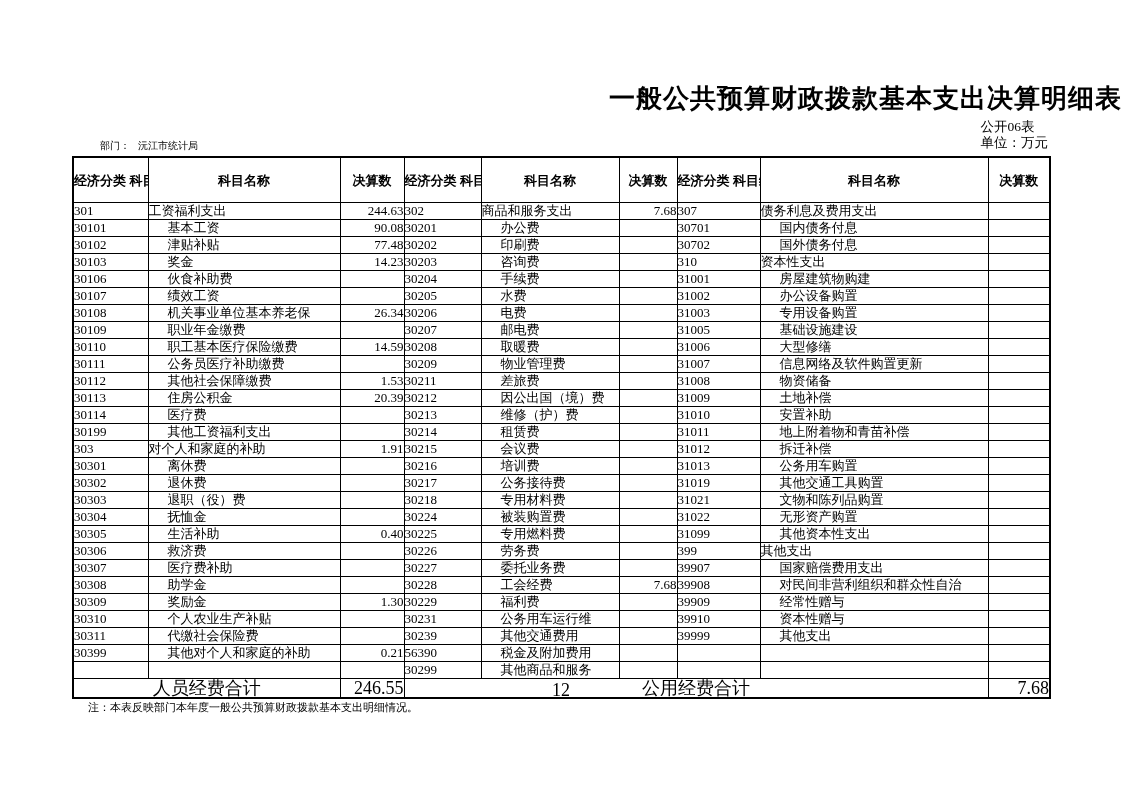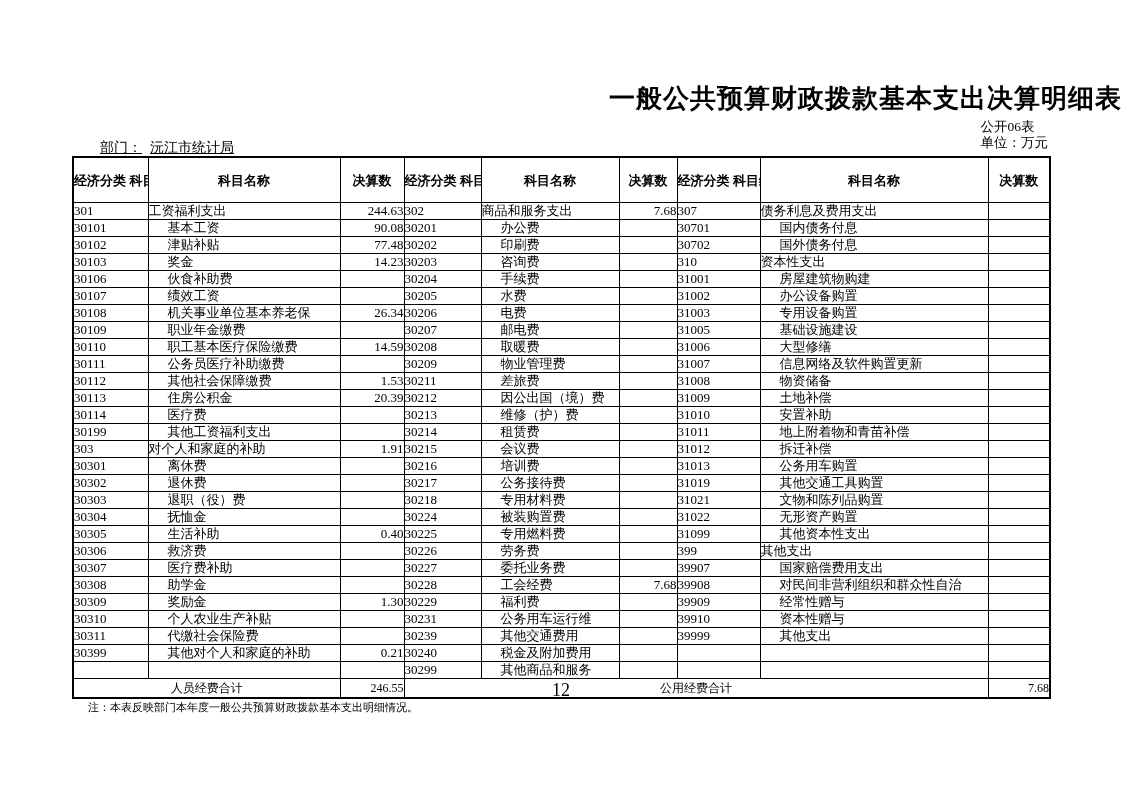--- a/index.html
+++ b/index.html
@@ -11,21 +11,21 @@
   .title{
     position:absolute;top:81px;left:0;width:100%;text-align:right;
     font-family:"Liberation Sans","DejaVu Sans",sans-serif;
     font-weight:bold;font-size:26px;letter-spacing:1px;
   }
   .meta-right{
     position:absolute;top:119px;right:74px;text-align:left;
     font-size:13.5px;line-height:16px;
   }
   .dept-line{
-    position:absolute;top:139px;left:100px;font-size:14px;text-decoration:underline;
+    position:absolute;top:139px;left:100px;font-size:10px;
   }
   .dept-line .dept-name{margin-left:8px;}
   table.budget{
     position:absolute;top:156px;left:72px;width:977px;
     border-collapse:collapse;table-layout:fixed;
     border:2px solid #000;
   }
   table.budget th, table.budget td{
     border:1px solid #000;overflow:hidden;white-space:nowrap;
     padding:0;vertical-align:middle;
@@ -33,21 +33,21 @@
   thead th{
     height:44px;
     font-family:"Liberation Sans","DejaVu Sans",sans-serif;
     font-weight:bold;font-size:13px;line-height:17px;
     text-align:center;white-space:pre-line;
   }
   tbody td{
     height:16px;font-size:13px;line-height:16px;
   }
   tfoot td{
-    height:18px;font-size:12px;line-height:18px;text-align:center;
+    height:18px;font-size:18px;line-height:18px;text-align:center;
     border-top:2px solid #000;
     margin-top:32px;
   }
   td.code{text-align:left;padding-left:6px;}
   td.name{text-align:left;padding-left:5px;}
   td.name.child{padding-left:19px;}
   td.amt{text-align:right;padding-right:4px;}
   .note{
     position:absolute;top:700px;left:88px;font-size:11px;
   }
@@ -381,21 +381,21 @@
         <td class="name child">其他交通费用</td>
         <td class="amt"></td>
         <td class="code">39999</td>
         <td class="name child">其他支出</td>
         <td class="amt"></td>
       </tr>
       <tr>
         <td class="code">30399</td>
         <td class="name child">其他对个人和家庭的补助</td>
         <td class="amt">0.21</td>
-        <td class="code">30240</td>
+        <td class="code">56390</td>
         <td class="name child">税金及附加费用</td>
         <td class="amt"></td>
         <td class="code"></td>
         <td class="name child"></td>
         <td class="amt"></td>
       </tr>
       <tr>
         <td class="code"></td>
         <td class="name child"></td>
         <td class="amt"></td>

